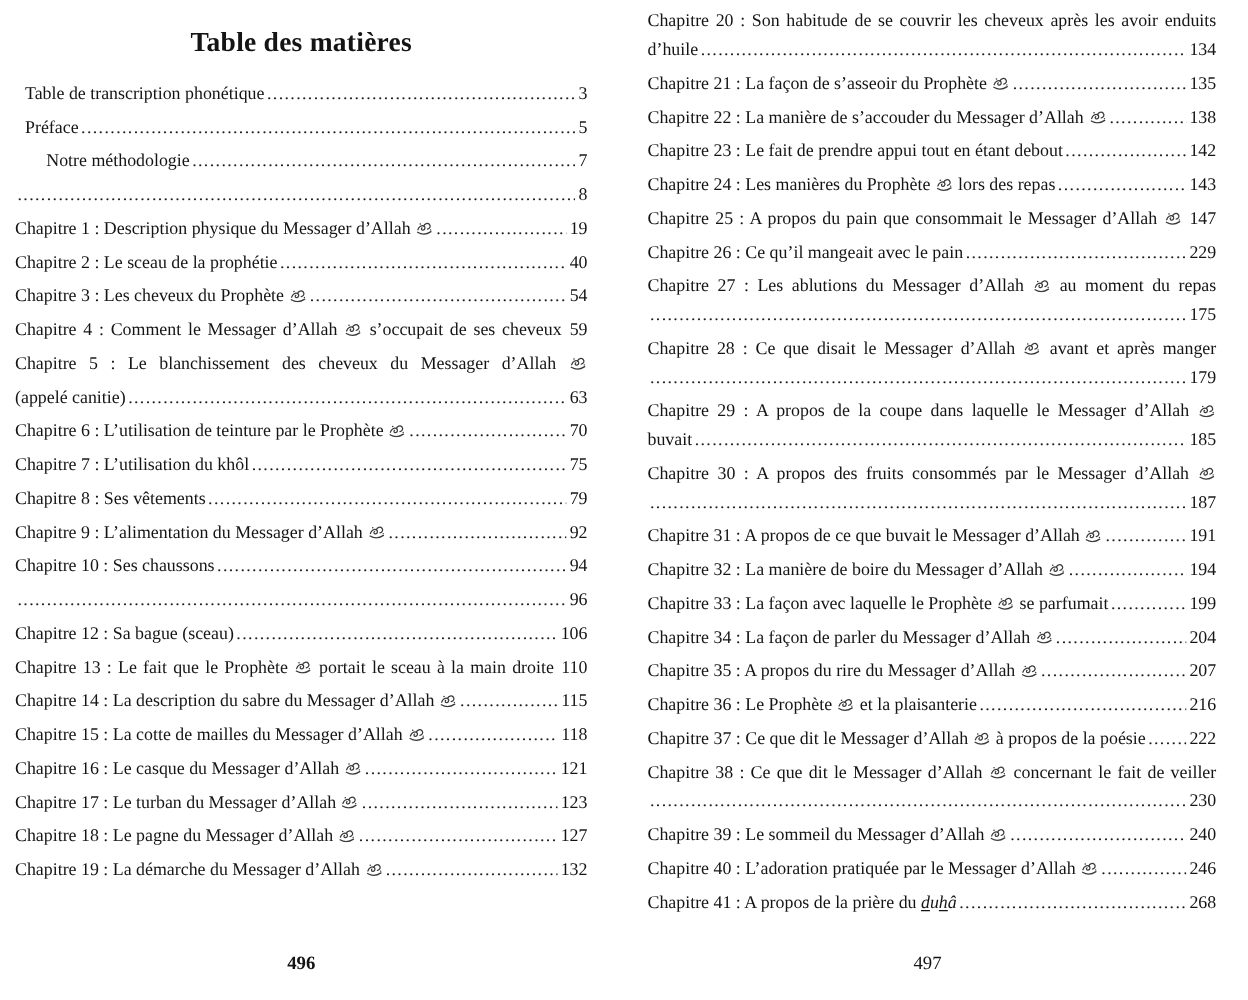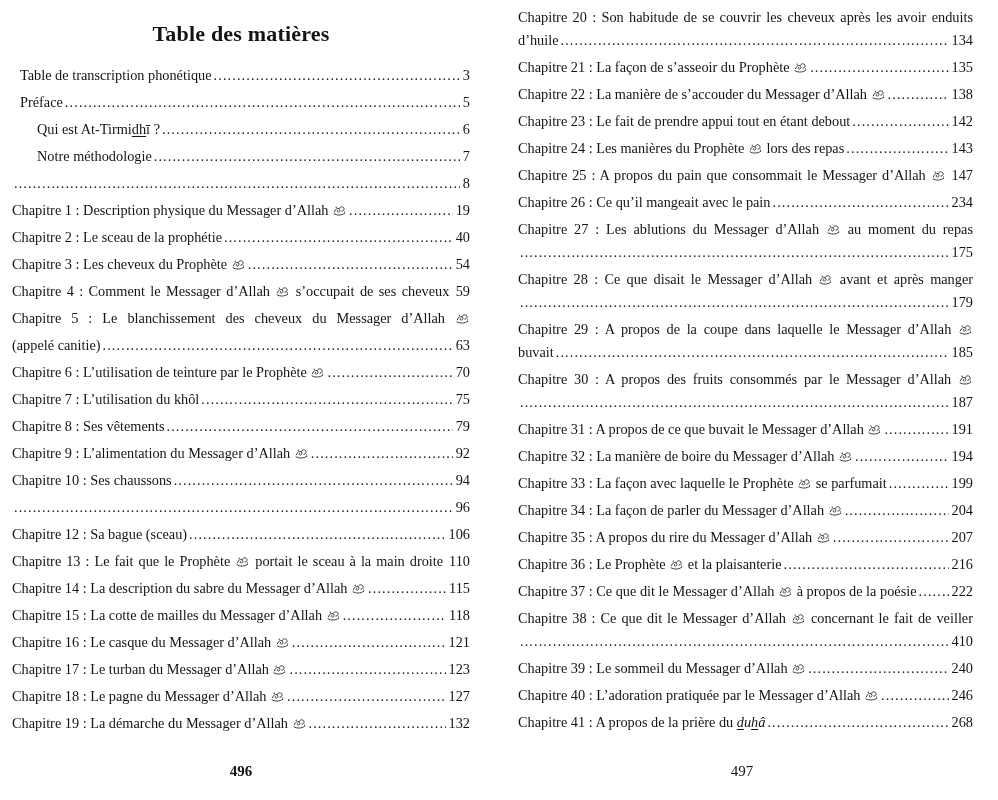--- a/index.html
+++ b/index.html
@@ -71,25 +71,20 @@
           <span class="t">Table de transcription phonétique</span>
           <span class="leader"></span>
           <span class="num">3</span>
         </div>
         <div class="row start ind1 flexrow">
           <span class="t">Préface</span>
           <span class="leader"></span>
           <span class="num">5</span>
         </div>
         <div class="row start ind2 flexrow">
-          <span class="t">Qui est At-Tirmi<u>dh</u>ī ?</span>
-          <span class="leader"></span>
-          <span class="num">6</span>
-        </div>
-        <div class="row start ind2 flexrow">
           <span class="t">Notre méthodologie</span>
           <span class="leader"></span>
           <span class="num">7</span>
         </div>
         <div class="row start flexrow">
           <span class="leader"></span>
           <span class="num">8</span>
         </div>
         <div class="row start flexrow">
           <span class="t">Chapitre 1 : Description physique du Messager d’Allah <svg class="saws" viewBox="0 0 15 13">
@@ -240,21 +235,21 @@
             </svg> lors des repas</span>
           <span class="leader"></span>
           <span class="num">143</span>
         </div>
         <div class="row start justrow"><span class="t">Chapitre 25 : A propos du pain que consommait le Messager d’Allah <svg class="saws" viewBox="0 0 15 13">
               <use href="#saws-def"></use>
             </svg></span> <span class="num">147</span></div>
         <div class="row start flexrow">
           <span class="t">Chapitre 26 : Ce qu’il mangeait avec le pain</span>
           <span class="leader"></span>
-          <span class="num">234</span>
+          <span class="num">229</span>
         </div>
         <div class="row start justrow"><span class="t">Chapitre 27 : Les ablutions du Messager d’Allah <svg class="saws" viewBox="0 0 15 13">
               <use href="#saws-def"></use>
             </svg> au moment du repas</span></div>
         <div class="row cont flexrow">
           <span class="t"></span>
           <span class="leader"></span>
           <span class="num">175</span>
         </div>
         <div class="row start justrow"><span class="t">Chapitre 28 : Ce que disait le Messager d’Allah <svg class="saws" viewBox="0 0 15 13">
@@ -329,21 +324,21 @@
             </svg> à propos de la poésie</span>
           <span class="leader"></span>
           <span class="num">222</span>
         </div>
         <div class="row start justrow"><span class="t">Chapitre 38 : Ce que dit le Messager d’Allah <svg class="saws" viewBox="0 0 15 13">
               <use href="#saws-def"></use>
             </svg> concernant le fait de veiller</span></div>
         <div class="row cont flexrow">
           <span class="t"></span>
           <span class="leader"></span>
-          <span class="num">410</span>
+          <span class="num">230</span>
         </div>
         <div class="row start flexrow">
           <span class="t">Chapitre 39 : Le sommeil du Messager d’Allah <svg class="saws" viewBox="0 0 15 13">
               <use href="#saws-def"></use>
             </svg></span>
           <span class="leader"></span>
           <span class="num">240</span>
         </div>
         <div class="row start flexrow">
           <span class="t">Chapitre 40 : L’adoration pratiquée par le Messager d’Allah <svg class="saws" viewBox="0 0 15 13">

